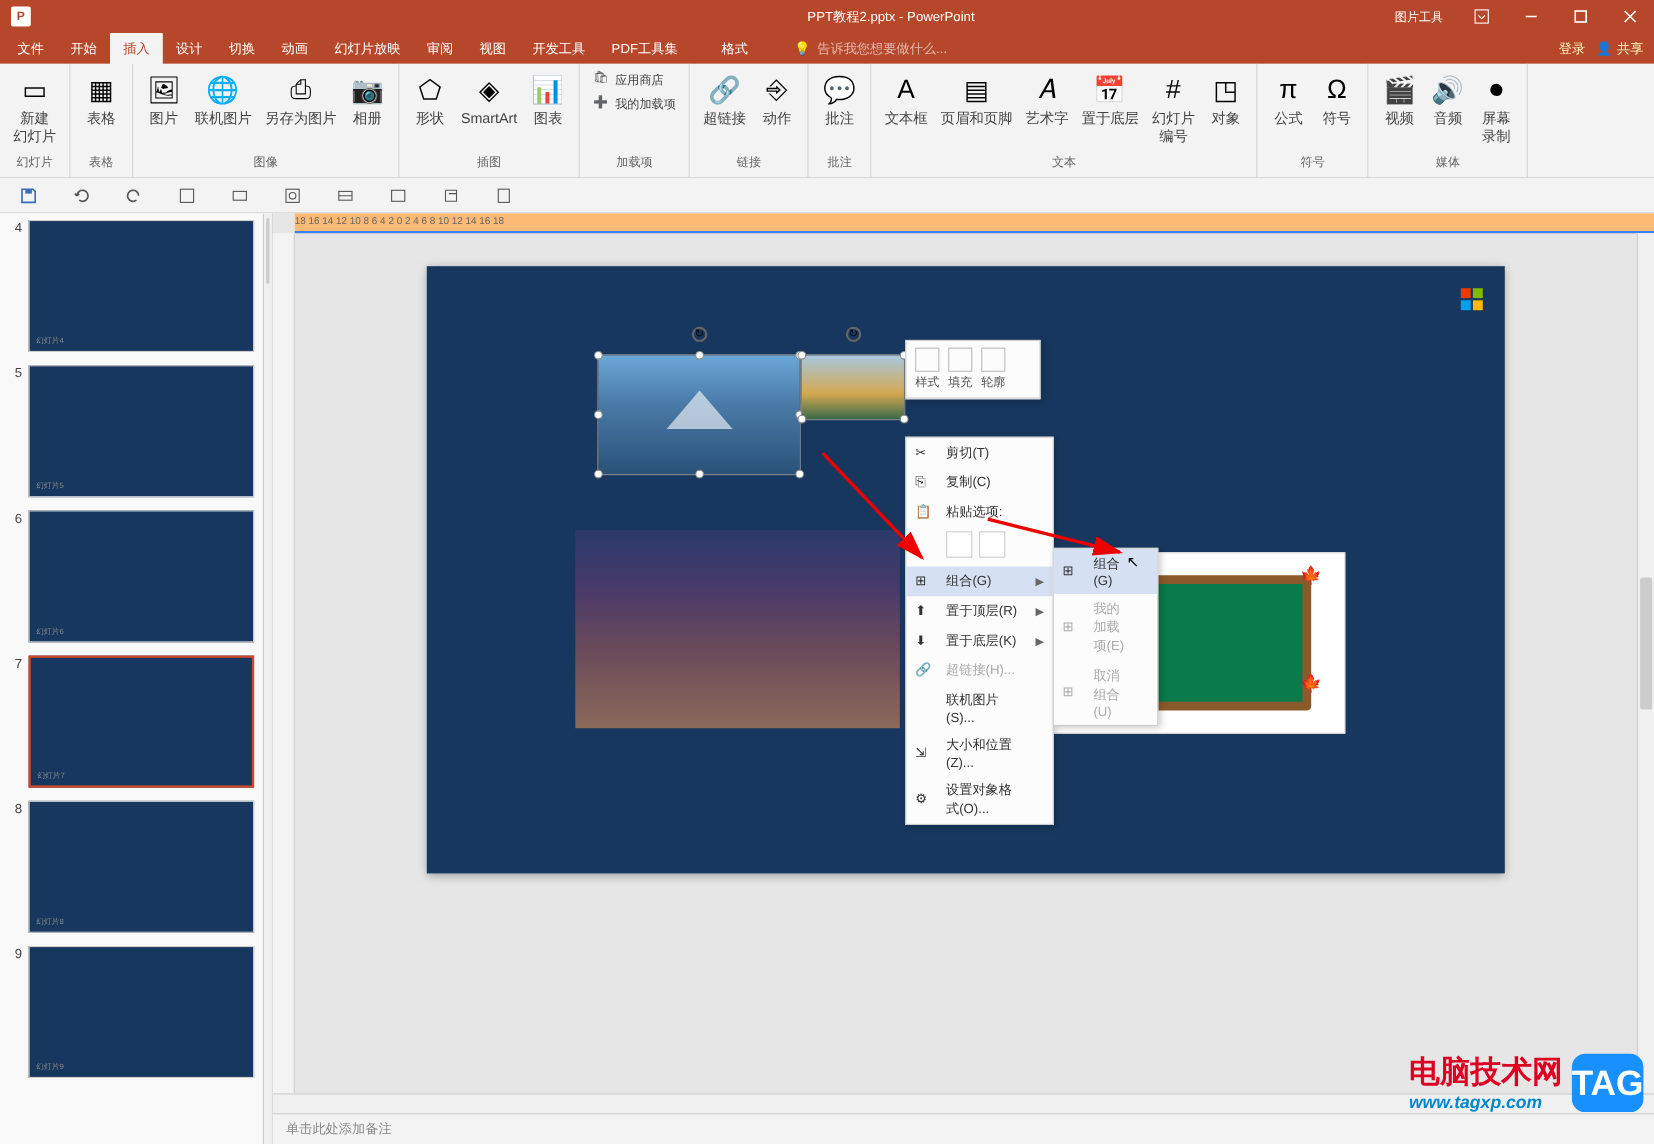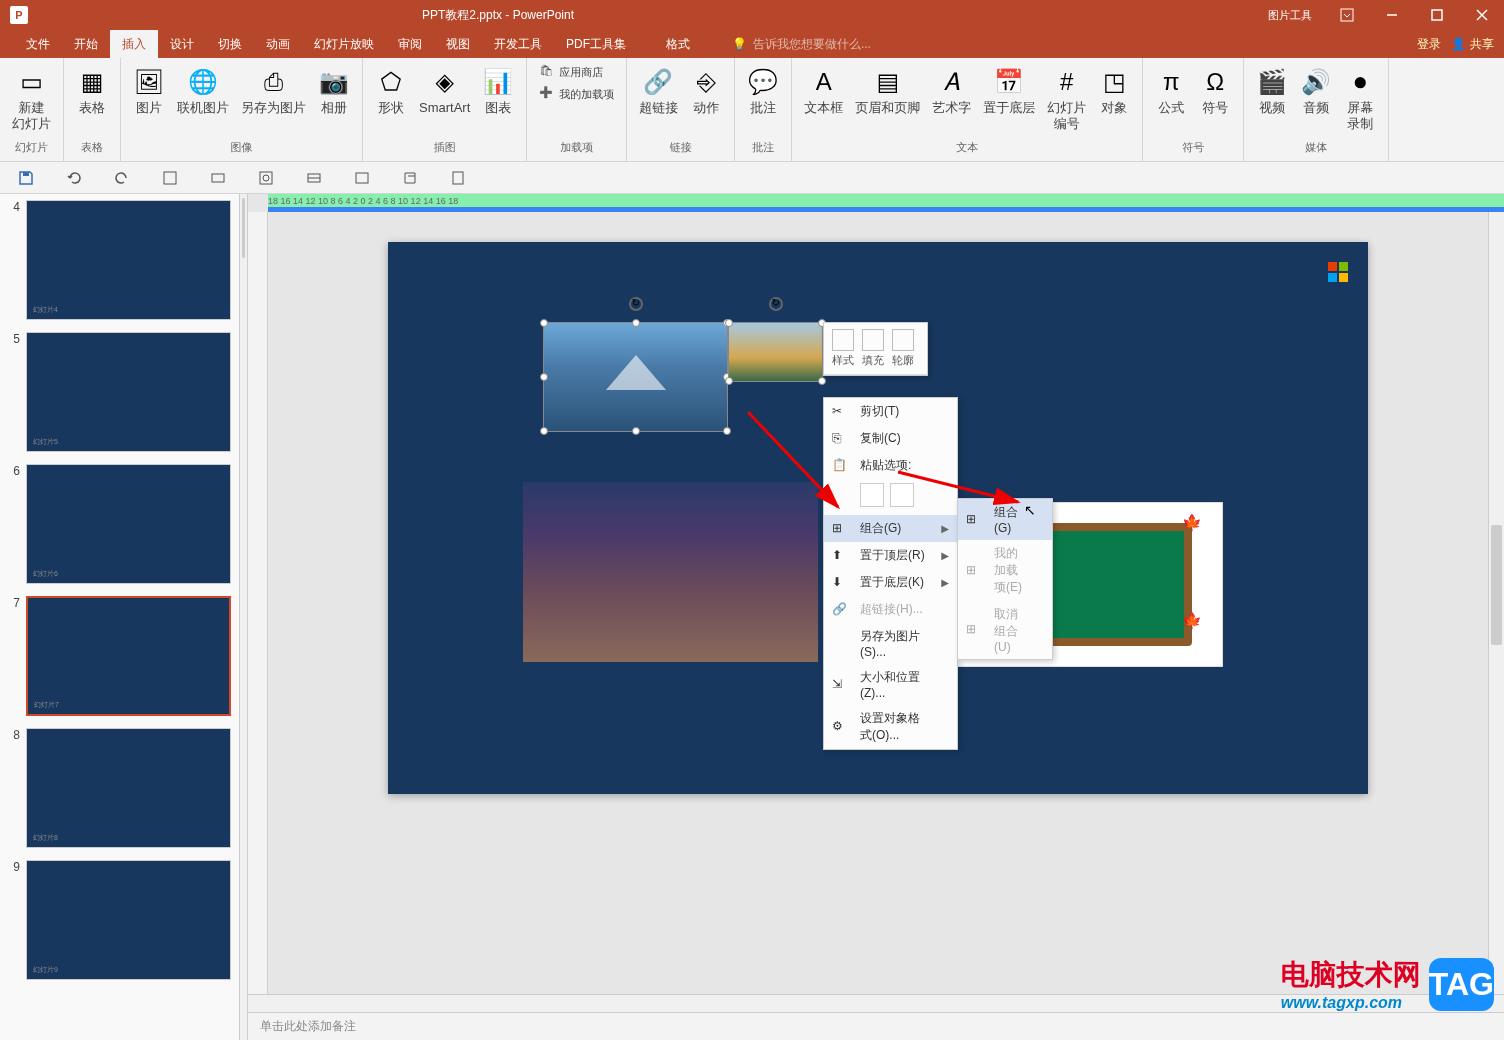--- a/index.html
+++ b/index.html
@@ -1,27 +1,27 @@
 <!DOCTYPE html>
 <html><head>
 <meta charset="utf-8">
 <style>
 * { margin: 0; padding: 0; box-sizing: border-box; font-family: "Microsoft YaHei", sans-serif; }
 body { background: #e6e6e6; width: 1504px; height: 1040px; overflow: hidden; position: relative; }
 
 
 .titlebar { background: #b7472a; height: 30px; display: flex; align-items: center; color: #fff; font-size: 12px; }
 .titlebar .left { display: flex; align-items: center; padding-left: 10px; }
-.titlebar .center { flex: 1; text-align: center; padding-left: 82px; }
+.titlebar .center { flex: 1; text-align: right; padding-left: 82px; }
 .titlebar .tool-tab { margin-left: 370px; padding: 4px 12px; font-size: 11px; }
 .titlebar .win-ctrl { display: flex; gap: 0; margin-left: auto; }
 .titlebar .win-btn { width: 45px; height: 30px; display: flex; align-items: center; justify-content: center; cursor: pointer; }
 
 
-.menubar { background: #b7472a; height: 28px; display: flex; align-items: center; padding-left: 14px; }
+.menubar { background: #b7472a; height: 28px; display: flex; align-items: center; padding-left: 4px; }
 .menubar .tab { padding: 6px 12px; font-size: 12px; color: #fff; cursor: pointer; }
 .menubar .tab.active { background: #f3f3f3; color: #b7472a; }
 .menubar .tell-me { margin-left: 30px; color: #e0b8ae; font-size: 12px; display: flex; align-items: center; gap: 6px; }
 .menubar .right { margin-left: auto; display: flex; align-items: center; gap: 10px; padding-right: 10px; color: #fef9c3; font-size: 12px; }
 
 
 .ribbon { background: #f3f3f3; height: 104px; display: flex; border-bottom: 1px solid #d4d4d4; }
 .ribbon-group { border-right: 1px solid #d4d4d4; padding: 4px 8px; display: flex; flex-direction: column; }
 .ribbon-group .items { display: flex; gap: 4px; flex: 1; align-items: flex-start; }
 .ribbon-group .label { font-size: 11px; color: #666; text-align: center; padding-bottom: 2px; }
@@ -41,21 +41,21 @@
 
 
 .slide-panel { width: 248px; background: #f9f9f9; overflow-y: auto; border-right: 1px solid #ccc; }
 .slide-thumb { display: flex; padding: 6px 8px; gap: 6px; }
 .slide-thumb .num { font-size: 12px; color: #444; width: 12px; text-align: right; }
 .slide-thumb .thumb { width: 205px; height: 120px; background: #17375e; border: 1px solid #ccc; position: relative; }
 .slide-thumb.active .thumb { border: 2px solid #d24726; }
 
 
 .canvas-area { flex: 1; position: relative; background: #e6e6e6; display: flex; flex-direction: column; }
-.ruler-h { height: 18px; background: #86efac; border-bottom: 5px solid #3b82f6; margin-left: 20px; font-size: 9px; color: #666; overflow: hidden; white-space: nowrap; padding-top: 2px; }
+.ruler-h { height: 18px; background: #fdba74; border-bottom: 2px solid #3b82f6; margin-left: 20px; font-size: 9px; color: #666; overflow: hidden; white-space: nowrap; padding-top: 2px; }
 .canvas-body { flex: 1; display: flex; }
 .ruler-v { width: 20px; background: #f3f3f3; border-right: 1px solid #ccc; }
 .slide-canvas { flex: 1; display: flex; align-items: flex-start; justify-content: center; padding: 30px 20px; position: relative; overflow: auto; }
 .slide { width: 980px; height: 552px; background: #17375e; box-shadow: 0 2px 8px rgba(0,0,0,0.3); position: relative; }
 
 
 .sel-img { position: absolute; border: 1px solid #888; }
 .sel-img .handle { position: absolute; width: 8px; height: 8px; background: #fff; border: 1px solid #888; border-radius: 50%; }
 .rotate-handle { position: absolute; width: 14px; height: 14px; border: 2px solid #666; border-radius: 50%; top: -26px; left: 50%; transform: translateX(-50%); }
 .rotate-handle::after { content: "↻"; font-size: 10px; position: absolute; top: -2px; left: 1px; }
@@ -458,21 +458,21 @@
           <div style="position:absolute;left:135px;top:240px;width:295px;height:180px;background:linear-gradient(180deg,#2a3a6a 0%,#4a3a6a 30%,#6a4a5a 60%,#8a6a5a 100%);"></div>
 
           <div style="position:absolute;left:540px;top:260px;width:295px;height:165px;background:#fff;border:1px solid #ddd;">
             <div style="position:absolute;inset:20px 30px;background:#0a7a4a;border:8px solid #8a5a2a;border-radius:4px;"></div>
             <div style="position:absolute;left:-10px;top:10px;width:50px;height:50px;">🍁</div>
             <div style="position:absolute;right:-10px;top:10px;width:50px;height:50px;">🍁</div>
             <div style="position:absolute;left:-10px;bottom:5px;width:50px;height:50px;">🍁</div>
             <div style="position:absolute;right:-10px;bottom:5px;width:50px;height:50px;">🍁</div>
           </div>
 
-          <div class="ctx-menu" style="left:435px;top:80px;width:105px;">
+          <div class="ctx-menu" style="left:435px;top:67px;width:123px;">
             <div class="ctx-header" id="mini-tb">
                 <div class="hbtn">
                   <div class="hic"></div>
                   <span>样式</span>
                 </div>
                 <div class="hbtn">
                   <div class="hic"></div>
                   <span>填充</span>
                 </div>
                 <div class="hbtn">
@@ -513,21 +513,21 @@
                 <span class="ic">⬇</span>
                 <span>置于底层(K)</span>
                 <span class="arrow">▶</span>
               </div>
               <div class="ctx-item disabled">
                 <span class="ic">🔗</span>
                 <span>超链接(H)...</span>
               </div>
               <div class="ctx-item">
                 <span class="ic"></span>
-                <span>另存为图片(S)...</span>
+                <span>联机图片(S)...</span>
               </div>
               <div class="ctx-item">
                 <span class="ic">⇲</span>
                 <span>大小和位置(Z)...</span>
               </div>
               <div class="ctx-item">
                 <span class="ic">⚙</span>
                 <span>设置对象格式(O)...</span>
               </div>
               <div class="submenu" style="top:100px;width:96px;" id="ctx-sub">

